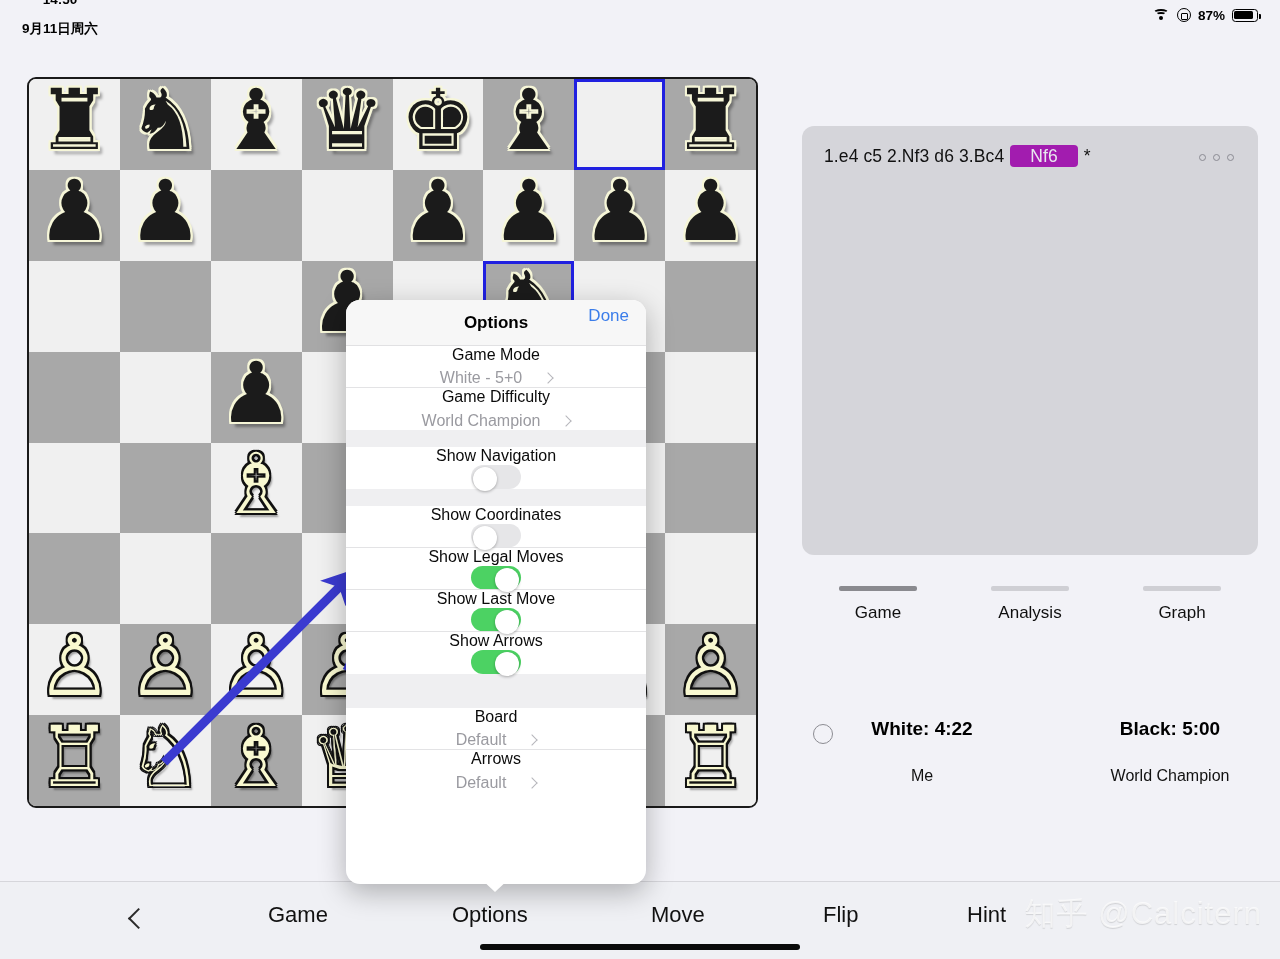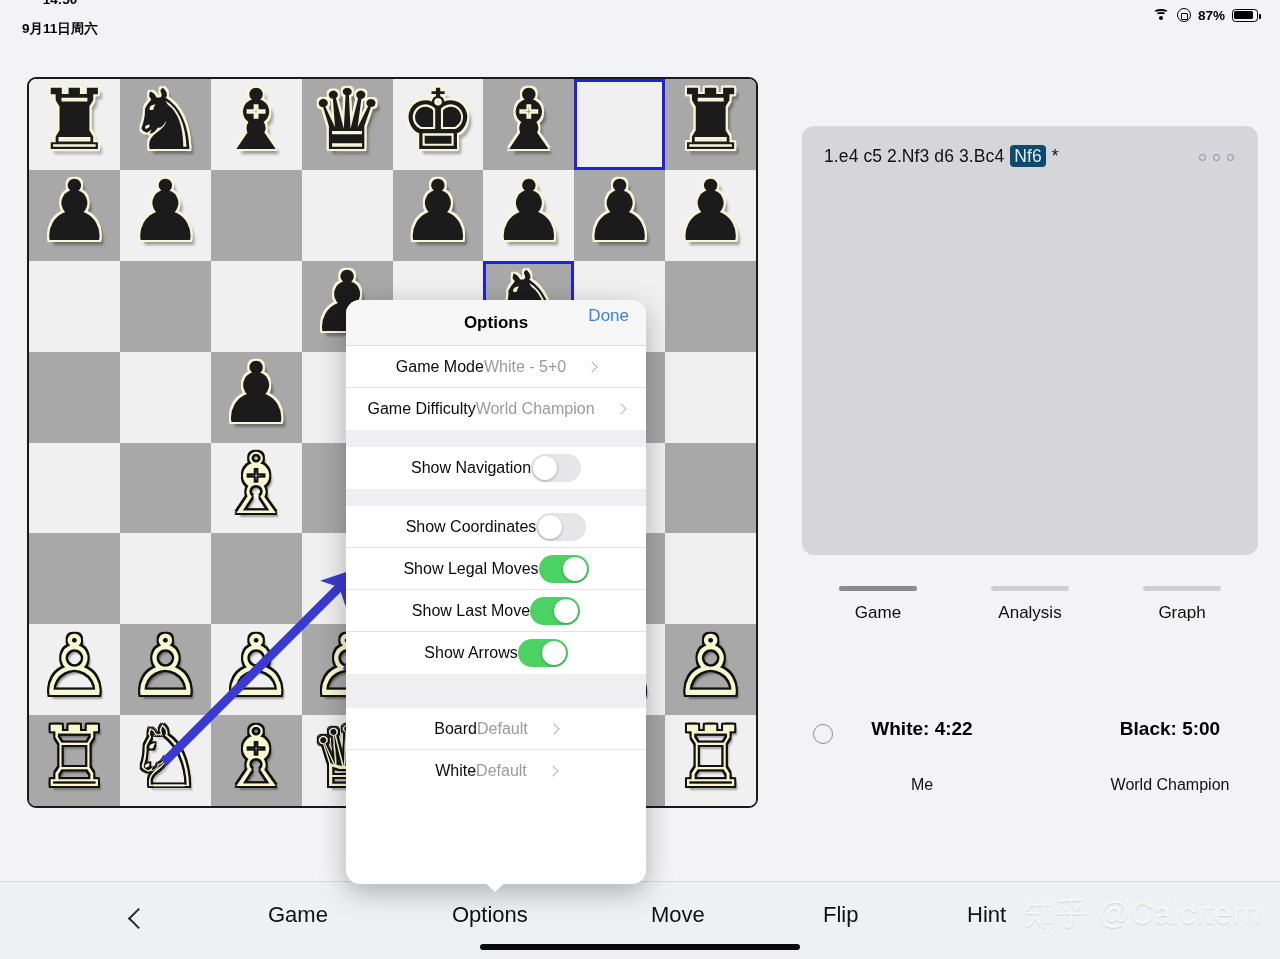--- a/index.html
+++ b/index.html
@@ -60,40 +60,40 @@
       -2px -2px 0 #f6f6d8, 2px -2px 0 #f6f6d8, -2px 2px 0 #f6f6d8, 2px 2px 0 #f6f6d8,
       4px 5px 3px rgba(0,0,0,.35); }
   .arrows { position: absolute; inset: 0; pointer-events: none; }
 
   
   .movelist {
     position: absolute; left: 802px; top: 126px; width: 456px; height: 429px;
     background: #d5d5da; border-radius: 12px; padding: 20px 22px;
   }
   .movetext { font-size: 17.5px; color: #111; letter-spacing: .1px; }
-  .movetext .cur { background: #0c4a6e; color: #e8e8ef; border-radius: 4px;
-    padding: 1px 4px; margin: 12px 1px; }
+  .movetext .cur { background: #a21caf; color: #e8e8ef; border-radius: 4px;
+    padding: 1px 20px; margin: 12px 1px; }
   .ellipsis { position: absolute; right: 24px; top: 28px; display: flex; gap: 7px; }
   .ellipsis span { width: 7px; height: 7px; border: 1px solid #8b8b93; border-radius: 50%; }
 
   .tabs { position: absolute; left: 802px; top: 586px; width: 456px;
     display: flex; justify-content: space-around; }
   .tab { display: flex; flex-direction: column; align-items: center; width: 120px; }
   .tab .bar { width: 78px; height: 5px; background: #cfcfd4; border-radius: 2px; }
   .tab.active .bar { background: #8a8a8f; }
   .tab .tlabel { margin-top: 12px; font-size: 17px; color: #0f0f0f; }
 
   .clocks { position: absolute; left: 802px; top: 718px; width: 468px; height: 80px; }
   .turn-dot { position: absolute; left: 11px; top: 6px; width: 20px; height: 20px;
     border: 1.6px solid #8c8c92; border-radius: 50%; background: transparent; }
   .clk { position: absolute; text-align: center; width: 200px; }
   .clk.white { left: 20px; }
   .clk.black { left: 268px; }
   .clk .time { font-size: 19px; font-weight: bold; color: #000; }
-  .clk .who { font-size: 16px; color: #111; margin-top: 36px; }
+  .clk .who { font-size: 16px; color: #111; margin-top: 27px; }
 
   
   .toolbar {
     position: absolute; left: 0; bottom: 0; width: 1280px; height: 78px;
     background: #eff0f4; border-top: 1px solid #d6d6db;
     display: flex; align-items: center;
   }
   .tb-back { position: absolute; left: 128px; top: 26px; width: 14px; height: 24px; }
   .tb-back::before { content: ""; position: absolute; left: 3px; top: 3px;
     width: 13px; height: 13px; border-left: 2.2px solid #2a2a2a; border-bottom: 2.2px solid #2a2a2a;
@@ -108,22 +108,22 @@
     background: #ffffff; border-radius: 14px; overflow: hidden;
     box-shadow: 0 8px 28px rgba(0,0,0,.28);
   }
   .pop-head { height: 46px; background: #f7f7f7; position: relative;
     display: flex; align-items: center; justify-content: center;
     border-bottom: 1px solid #e1e1e3; }
   .pop-title { font-size: 17px; font-weight: bold; color: #000; }
   .pop-done { position: absolute; right: 17px; top: 6px; font-size: 17px; color: #3b7dea; }
   .grp { background: #fff; }
   .gap { height: 17px; background: #efeff1; }
-  .row { height: 42px; display: flex; align-items: center; justify-content: center;
-    padding: 0 14px; border-bottom: 1px solid #e3e3e5; }
+  .row { height: 42px; display: flex; align-items: center; justify-content: space-between;
+    padding: 0 14px; border-bottom: 1px solid #e3e3e5; flex-direction: column; }
   .row:last-child { border-bottom: none; }
   .row .lbl { font-size: 16px; color: #0a0a0a; }
   .row .val { font-size: 16px; color: #9a9aa0; display: flex; align-items: center; gap: 22px; }
   .chev { width: 8px; height: 8px; border-right: 1.7px solid #b6b6bb;
     border-top: 1.7px solid #b6b6bb; transform: rotate(45deg); }
   .tgl { width: 50px; height: 28px; border-radius: 14px; position: relative;
     background: #e6e6e8; }
   .tgl.on { background: #4cd263; }
   .tgl i { position: absolute; top: 2px; left: 2px; width: 24px; height: 24px;
     background: #fff; border-radius: 50%; box-shadow: 0 1px 3px rgba(0,0,0,.3); }
@@ -414,21 +414,21 @@
         <div class="gap"></div>
         <div class="grp">
           <div class="row">
             <span class="lbl">Board</span>
             <span class="val">
               <span>Default</span>
               <span class="chev"></span>
             </span>
           </div>
           <div class="row">
-            <span class="lbl">White</span>
+            <span class="lbl">Arrows</span>
             <span class="val">
               <span>Default</span>
               <span class="chev"></span>
             </span>
           </div>
         </div>
       </div>
   </div>
   <div class="pop-tail"></div>
 

